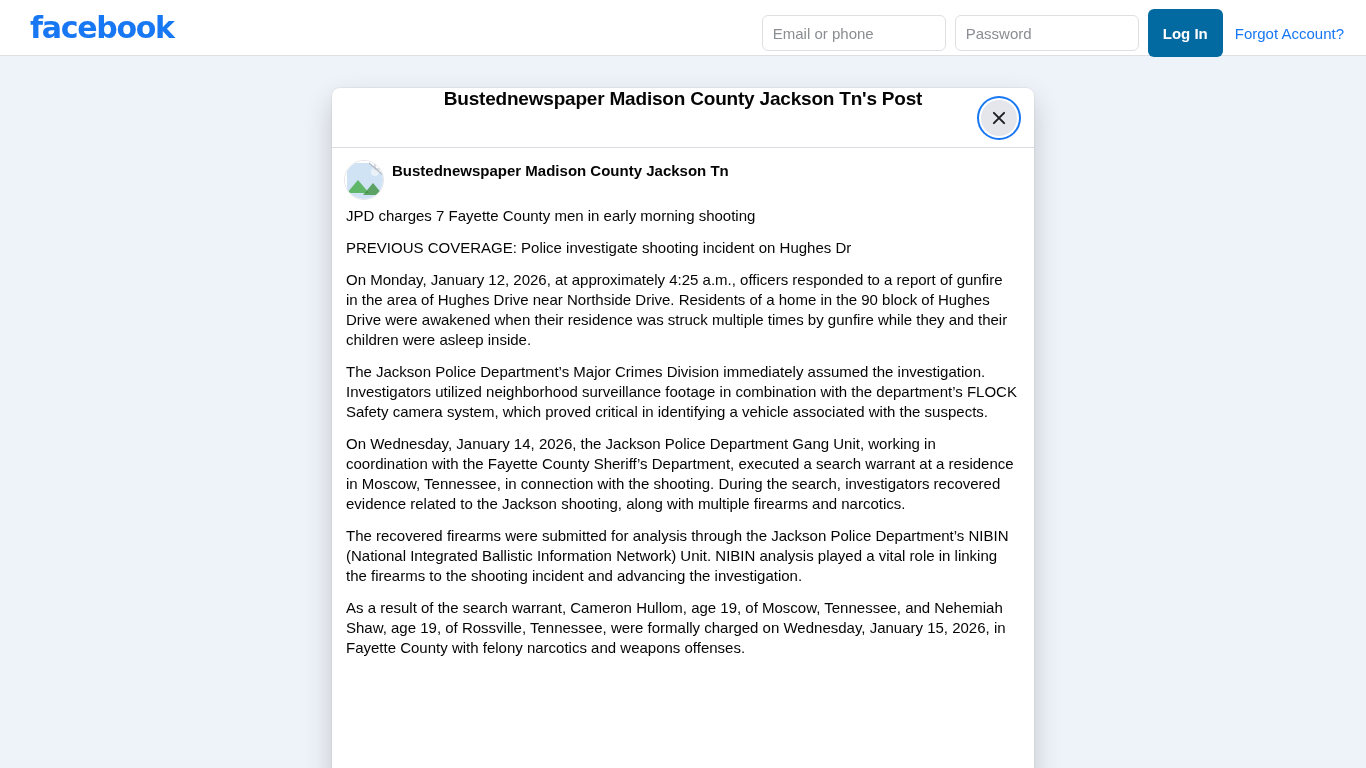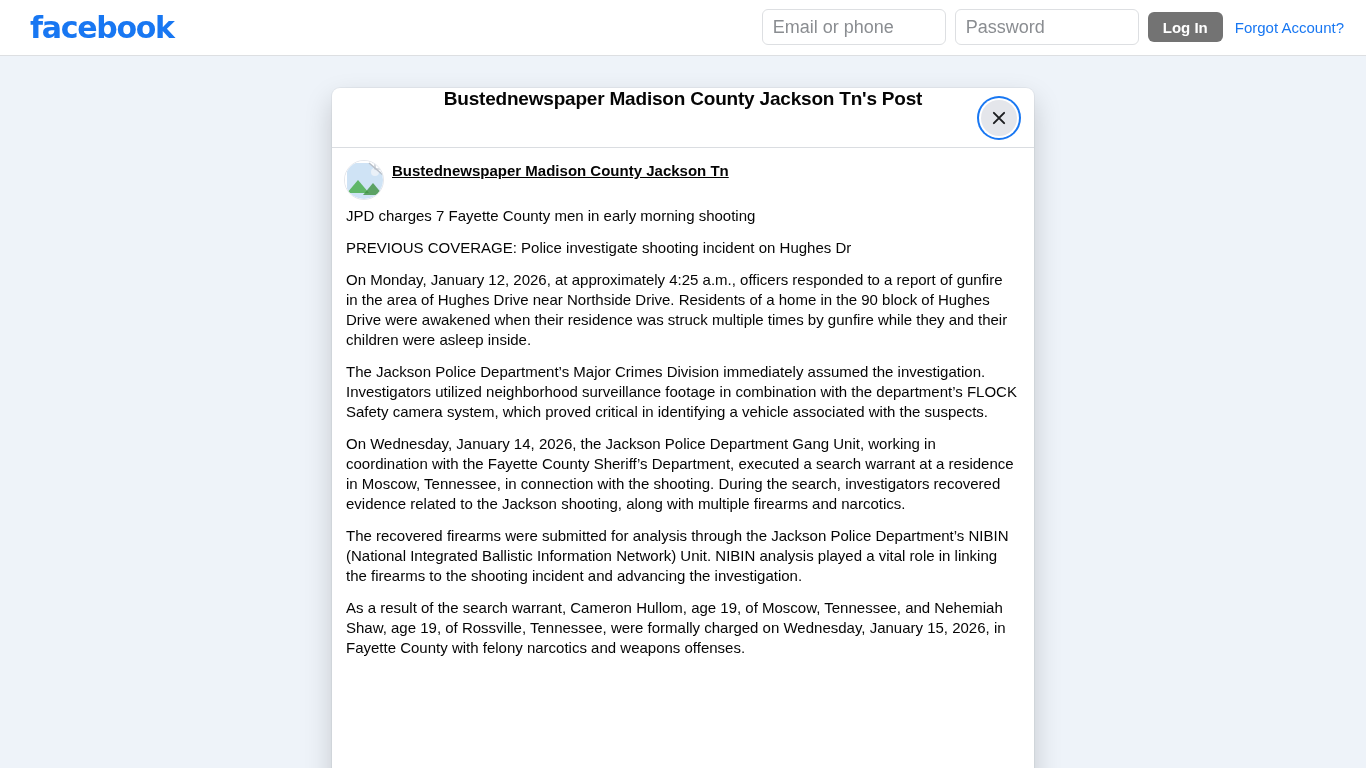--- a/index.html
+++ b/index.html
@@ -40,34 +40,34 @@
     right: 22px; top: 9px;
     display: flex;
     align-items: center;
     gap: 0;
   }
   .login-input {
     width: 184px;
     height: 36px;
     padding: 0 10px;
     margin-right: 9px;
-    font-size: 18px;
+    font-size: 15px;
     font-family: "Liberation Sans", sans-serif;
     color: #1c1e21;
     background: #ffffff;
     border: 1px solid #dddfe2;
     border-radius: 6px;
     outline: none;
   }
   .login-input::placeholder { color: #8a8d91; opacity: 1; }
   #login-btn {
-    height: 30px;
+    height: 48px;
     padding: 0 15px;
     margin-right: 12px;
-    background: #737373;
+    background: #0369a1;
     color: #ffffff;
     font-size: 15px;
     font-weight: bold;
     font-family: "Liberation Sans", sans-serif;
     border: none;
     border-radius: 6px;
     cursor: pointer;
     white-space: nowrap;
   }
   #forgot-link {
@@ -137,21 +137,20 @@
     border-radius: 50%;
     overflow: hidden;
     background: #ffffff;
     border: 1px solid #e4e6eb;
     margin-right: 8px;
   }
   #avatar svg { display: block; }
   #author-meta {
     padding-top: 1px;
     min-width: 0;
-    text-decoration: underline;
   }
   #author-name {
     font-size: 15px;
     font-weight: bold;
     color: #050505;
     line-height: 19px;
     cursor: pointer;
   }
   #post-meta-row {
     display: flex;

